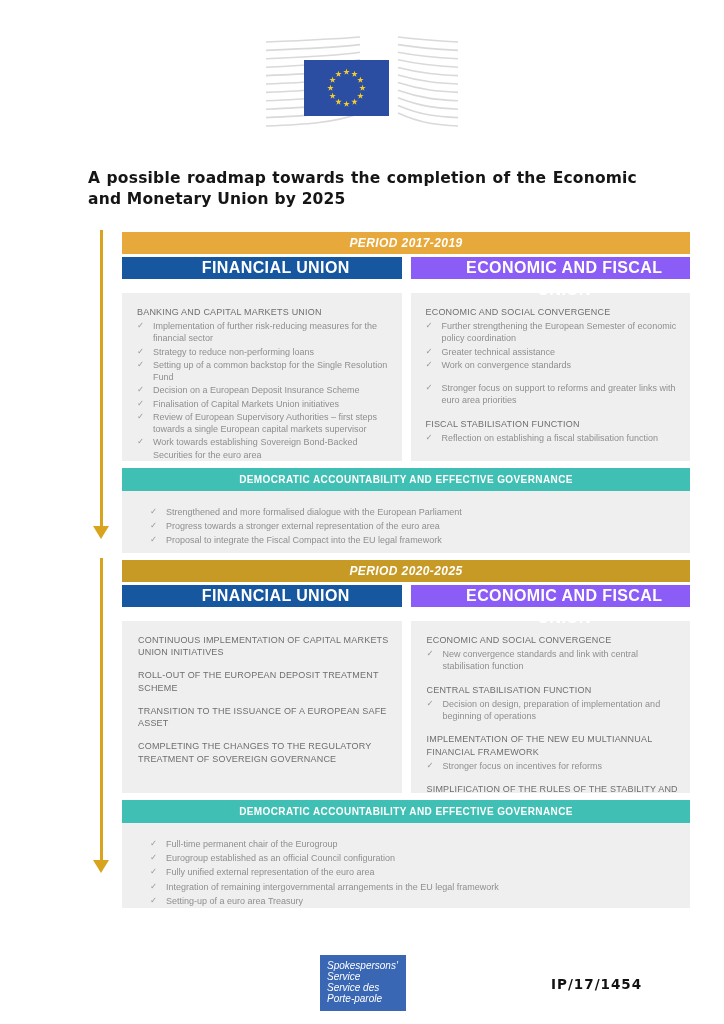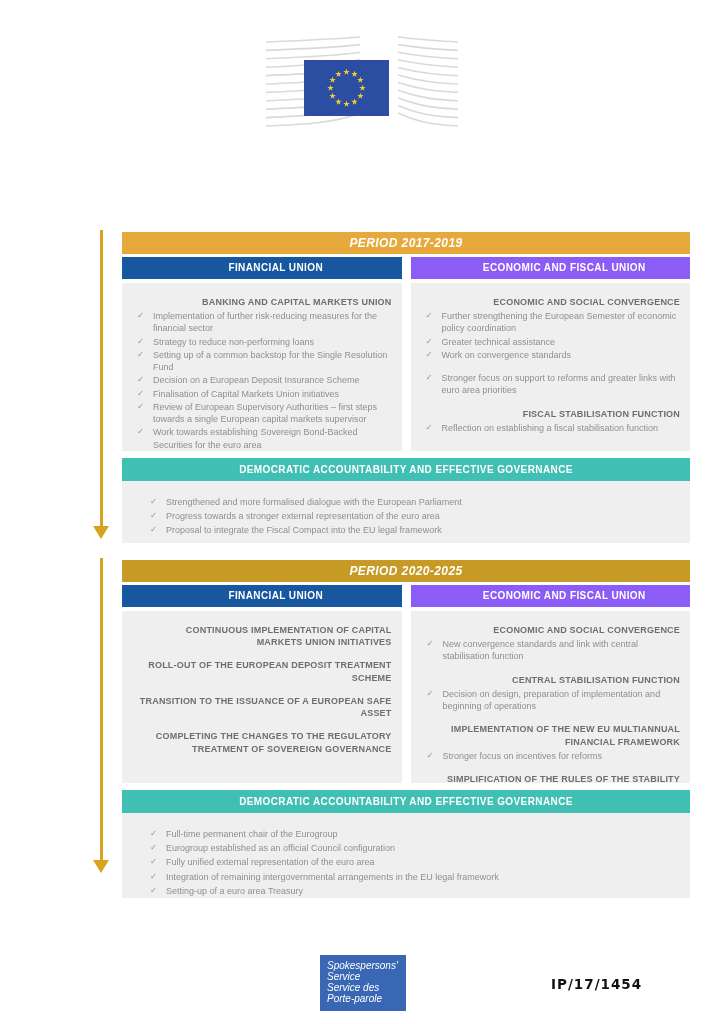--- a/index.html
+++ b/index.html
@@ -25,32 +25,32 @@
 
   .banner{height:22px;line-height:22px;text-align:center;color:#fff;
           font-size:12px;font-weight:bold;font-style:italic;letter-spacing:0.4px;}
   .gold-1{background:#e8a93c;}
   .gold-2{background:#c79a26;}
   .teal{background:#40bfb4;font-style:normal;font-size:10px;height:23px;line-height:23px;letter-spacing:0.4px;}
 
   .cols{display:flex;gap:9px;margin-top:3px;}
   .col{flex:1;min-width:0;}
   .col-header{height:22px;line-height:22px;text-align:center;color:#fff;
-              font-size:10px;font-weight:bold;letter-spacing:0.4px;margin-bottom:4px;padding-left:28px;}
+              font-size:16px;font-weight:bold;letter-spacing:0.4px;margin-bottom:14px;padding-left:28px;}
   .hdr-dark{background:#1657a0;}
   .hdr-light{background:#8b5cf6;}
 
   .panel{background:#efefef;box-sizing:border-box;overflow:hidden;
          font-size:9px;color:#8f8f8f;line-height:1.36;}
   .col .panel{padding:13px 10px 0 15px;}
   .period-1 .col .panel{height:168px;}
   .period-2 .col .panel{height:172px;padding-left:16px;}
 
   .subsection{margin-bottom:11px;}
-  .subheading{font-weight:bold;color:#6e6e6e;letter-spacing:0.2px;margin-bottom:2px;text-align:right;}
+  .subheading{font-weight:normal;color:#6e6e6e;letter-spacing:0.2px;margin-bottom:2px;}
   .check-item{display:flex;margin-bottom:1px;}
   .check{flex:none;width:10px;margin-right:6px;color:#9a9a9a;font-size:8.5px;}
   .check-text{flex:1;min-width:0;}
 
   .gov-gap{height:7px;}
   .gov-panel{margin-top:0;padding:15px 20px 0 28px;}
   .period-1 .gov-panel{height:62px;}
   .period-2 .gov-panel{height:85px;}
   .gov-panel .check-item{margin-bottom:2px;}
 
@@ -117,20 +117,21 @@
       <use href="#st" transform="translate(90.5,67.9)"></use>
       <use href="#st" transform="translate(82.5,70)"></use>
       <use href="#st" transform="translate(74.5,67.9)"></use>
       <use href="#st" transform="translate(68.6,62)"></use>
       <use href="#st" transform="translate(66.5,54)"></use>
       <use href="#st" transform="translate(68.6,46)"></use>
       <use href="#st" transform="translate(74.5,40.1)"></use>
     </g>
   </svg>
 
+  <div class="title">A possible roadmap towards the completion of the Economic and Monetary Union by 2025</div>
 
   <div class="arrow arrow-1">
     <div class="shaft"></div>
       <div class="head"></div>
   </div>
   <div class="arrow arrow-2">
     <div class="shaft"></div>
       <div class="head"></div>
   </div>
 

